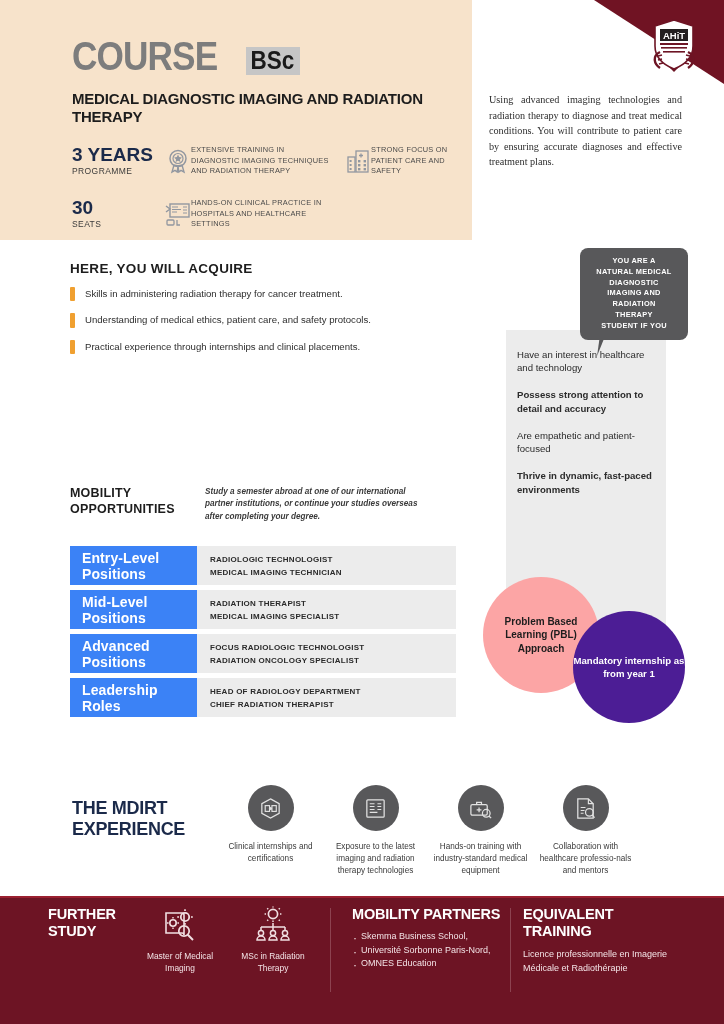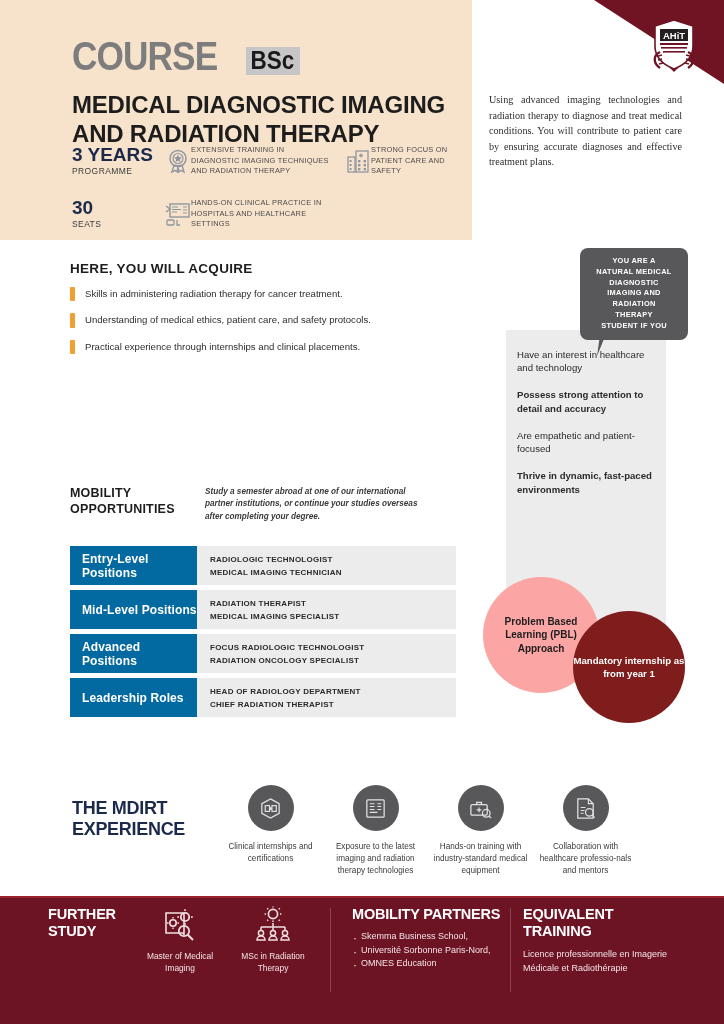--- a/index.html
+++ b/index.html
@@ -34,21 +34,21 @@
     transform:scaleX(.88); transform-origin:left bottom;
   }
   #degree-chip {
     background:#c6c6c6; color:#1a1a1a; font-size:25px; font-weight:700;
     padding:1px 6px 2px 5px; line-height:1; transform:scaleX(.9);
     transform-origin:left bottom; margin-bottom:1px;
   }
 
   #course-title {
     position:absolute; left:72px; top:90px; width:380px;
-    font-size:24px; font-weight:700; line-height:1.22; color:#1d1d1d;
+    font-size:15px; font-weight:700; line-height:1.22; color:#1d1d1d;
     letter-spacing:-.2px;
   }
 
   .stat-block { position:absolute; }
   .stat-num { font-size:19px; font-weight:700; color:#1b2a4a; line-height:1.05; }
   .stat-lbl { font-size:8.5px; color:#3a3a3a; letter-spacing:.4px; margin-top:1px; }
 
   .feat { position:absolute; display:flex; align-items:center; }
   .feat .txt { font-size:7.4px; line-height:1.42; color:#4a4a4a; letter-spacing:.25px; }
   .feat-ico { width:26px; height:26px; flex:0 0 26px; opacity:.72; }
@@ -90,40 +90,40 @@
   .trait.strong { font-weight:700; }
 
   #pbl-circle {
     position:absolute; left:483px; top:577px; width:116px; height:116px;
     border-radius:50%; background:#fca5a5;
     display:flex; align-items:center; justify-content:center; text-align:center;
   }
   #pbl-text { font-size:10px; font-weight:700; line-height:1.35; color:#1d1d1d; }
   #intern-circle {
     position:absolute; left:573px; top:611px; width:112px; height:112px;
-    border-radius:50%; background:#7f1d1d;
+    border-radius:50%; background:#4c1d95;
     display:flex; align-items:center; justify-content:center; text-align:center;
   }
   #intern-text { font-size:9.6px; font-weight:700; line-height:1.38; color:#ffffff; }
 
   
   #mobility-title {
     position:absolute; left:70px; top:485px; width:120px;
     font-size:12.5px; font-weight:700; line-height:1.3; color:#1d1d1d; letter-spacing:.2px;
   }
   #mobility-desc {
     position:absolute; left:205px; top:486px; width:230px;
     font-size:8.2px; font-style:italic; font-weight:700; line-height:1.52; color:#3a3a3a;
   }
 
   #career-table { position:absolute; left:70px; top:546px; width:386px; }
   .career-row { display:flex; margin-bottom:5px; height:39px; }
   .career-lbl {
-    width:127px; flex:0 0 127px; background:#0369a1; color:#ffffff;
-    font-size:12px; font-weight:700; display:flex; align-items:center;
+    width:127px; flex:0 0 127px; background:#3b82f6; color:#ffffff;
+    font-size:14px; font-weight:700; display:flex; align-items:center;
     padding-left:12px; letter-spacing:.1px;
   }
   .career-vals {
     flex:1; background:#ececec; display:flex; flex-direction:column;
     justify-content:center; padding-left:13px; gap:4px;
   }
   .career-vals span { font-size:8px; font-weight:700; color:#2b2b2b; letter-spacing:.25px; }
 
   
   #exp-title {

